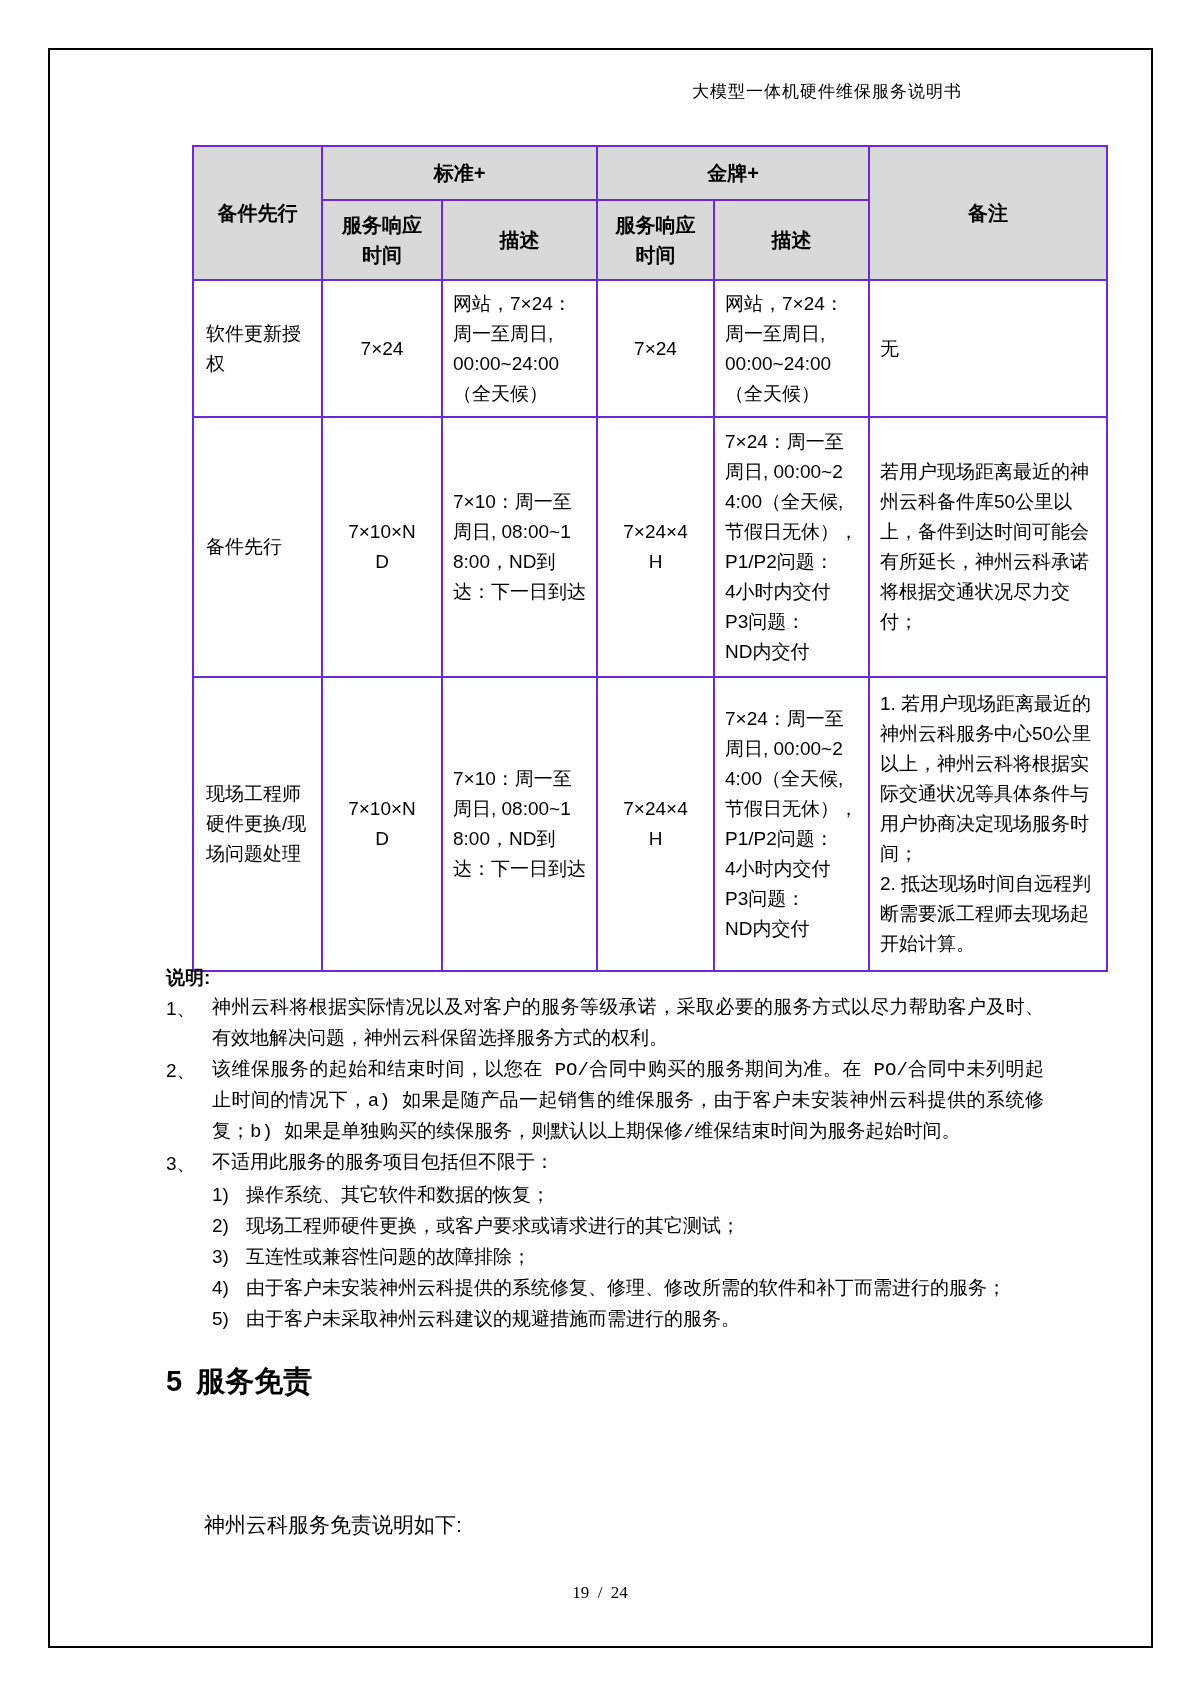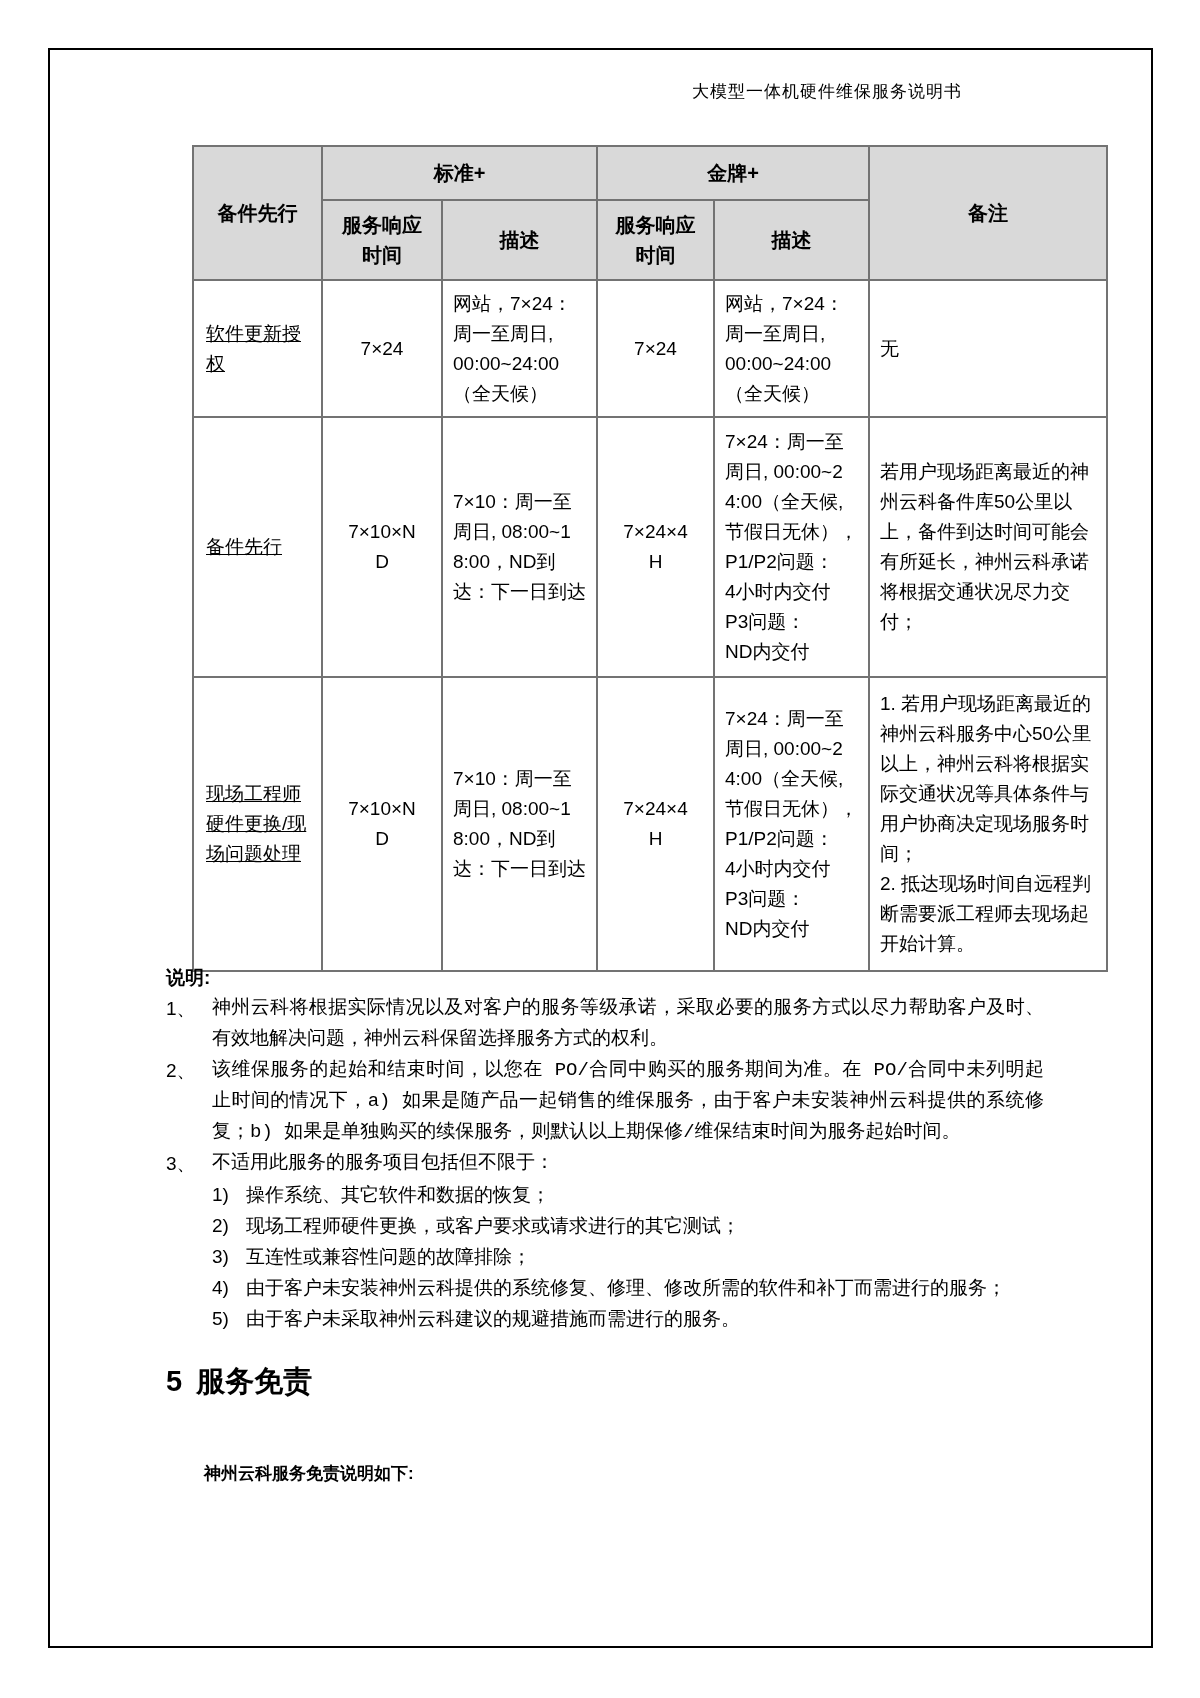--- a/index.html
+++ b/index.html
@@ -27,35 +27,35 @@
     font-size: 17px;
     letter-spacing: 1px;
   }
   .tbl-wrap { position: absolute; left: 192px; top: 145px; }
   table.service {
     border-collapse: collapse;
     table-layout: fixed;
     width: 914px;
   }
   table.service td, table.service th {
-    border: 2px solid #737373;
+    border: 2px solid #6d28d9;
     font-size: 19px;
     line-height: 30px;
     vertical-align: middle;
     word-break: break-all;
   }
   table.service th {
     background: #d9d9d9;
     font-weight: bold;
     font-size: 20px;
     text-align: center;
     white-space: pre-line;
     padding: 4px 4px;
   }
-  td.cell-service { text-align: left; padding: 4px 8px 4px 12px; text-decoration: underline; }
+  td.cell-service { text-align: left; padding: 4px 8px 4px 12px; }
   td.cell-time { text-align: center; padding: 4px 19px; }
   td.cell-desc { text-align: left; padding: 6px 10px; white-space: pre-line; border-radius: 12px; }
   td.cell-remark { text-align: left; padding: 6px 10px; white-space: pre-line; }
   tr.hdr-top th { height: 44px; }
   tr.hdr-sub th { height: 70px; }
   tr.row-1 td { height: 123px; }
   tr.row-2 td { height: 246px; }
   tr.row-3 td { height: 280px; }
 
   .notes {
@@ -77,23 +77,23 @@
     position: absolute;
     left: 166px; top: 1362px;
     display: flex;
     align-items: baseline;
     gap: 14px;
     font-size: 29px;
     font-weight: bold;
   }
   .section-subtitle {
     position: absolute;
-    left: 204px; top: 1462px;
-    font-size: 17px;
-    font-weight: bold;
+    left: 204px; top: 1511px;
+    font-size: 21px;
+    font-weight: normal;
   }
   .footer {
     position: absolute;
     top: 1583px; left: 0;
     width: 100%;
     text-align: center;
     font-family: "Liberation Serif", "DejaVu Serif", serif;
     font-size: 17px;
   }
 </style>
@@ -209,13 +209,18 @@
     </div>
   </div>
 
   <div class="section-heading">
     <span>5</span>
     <span>服务免责</span>
   </div>
 
   <div class="section-subtitle">神州云科服务免责说明如下:</div>
 
+  <div class="footer">
+    <span>19</span>
+    <span>&nbsp;</span><span>/</span><span>&nbsp;</span>
+    <span>24</span>
+  </div>
 </div>
 
 </body></html>

